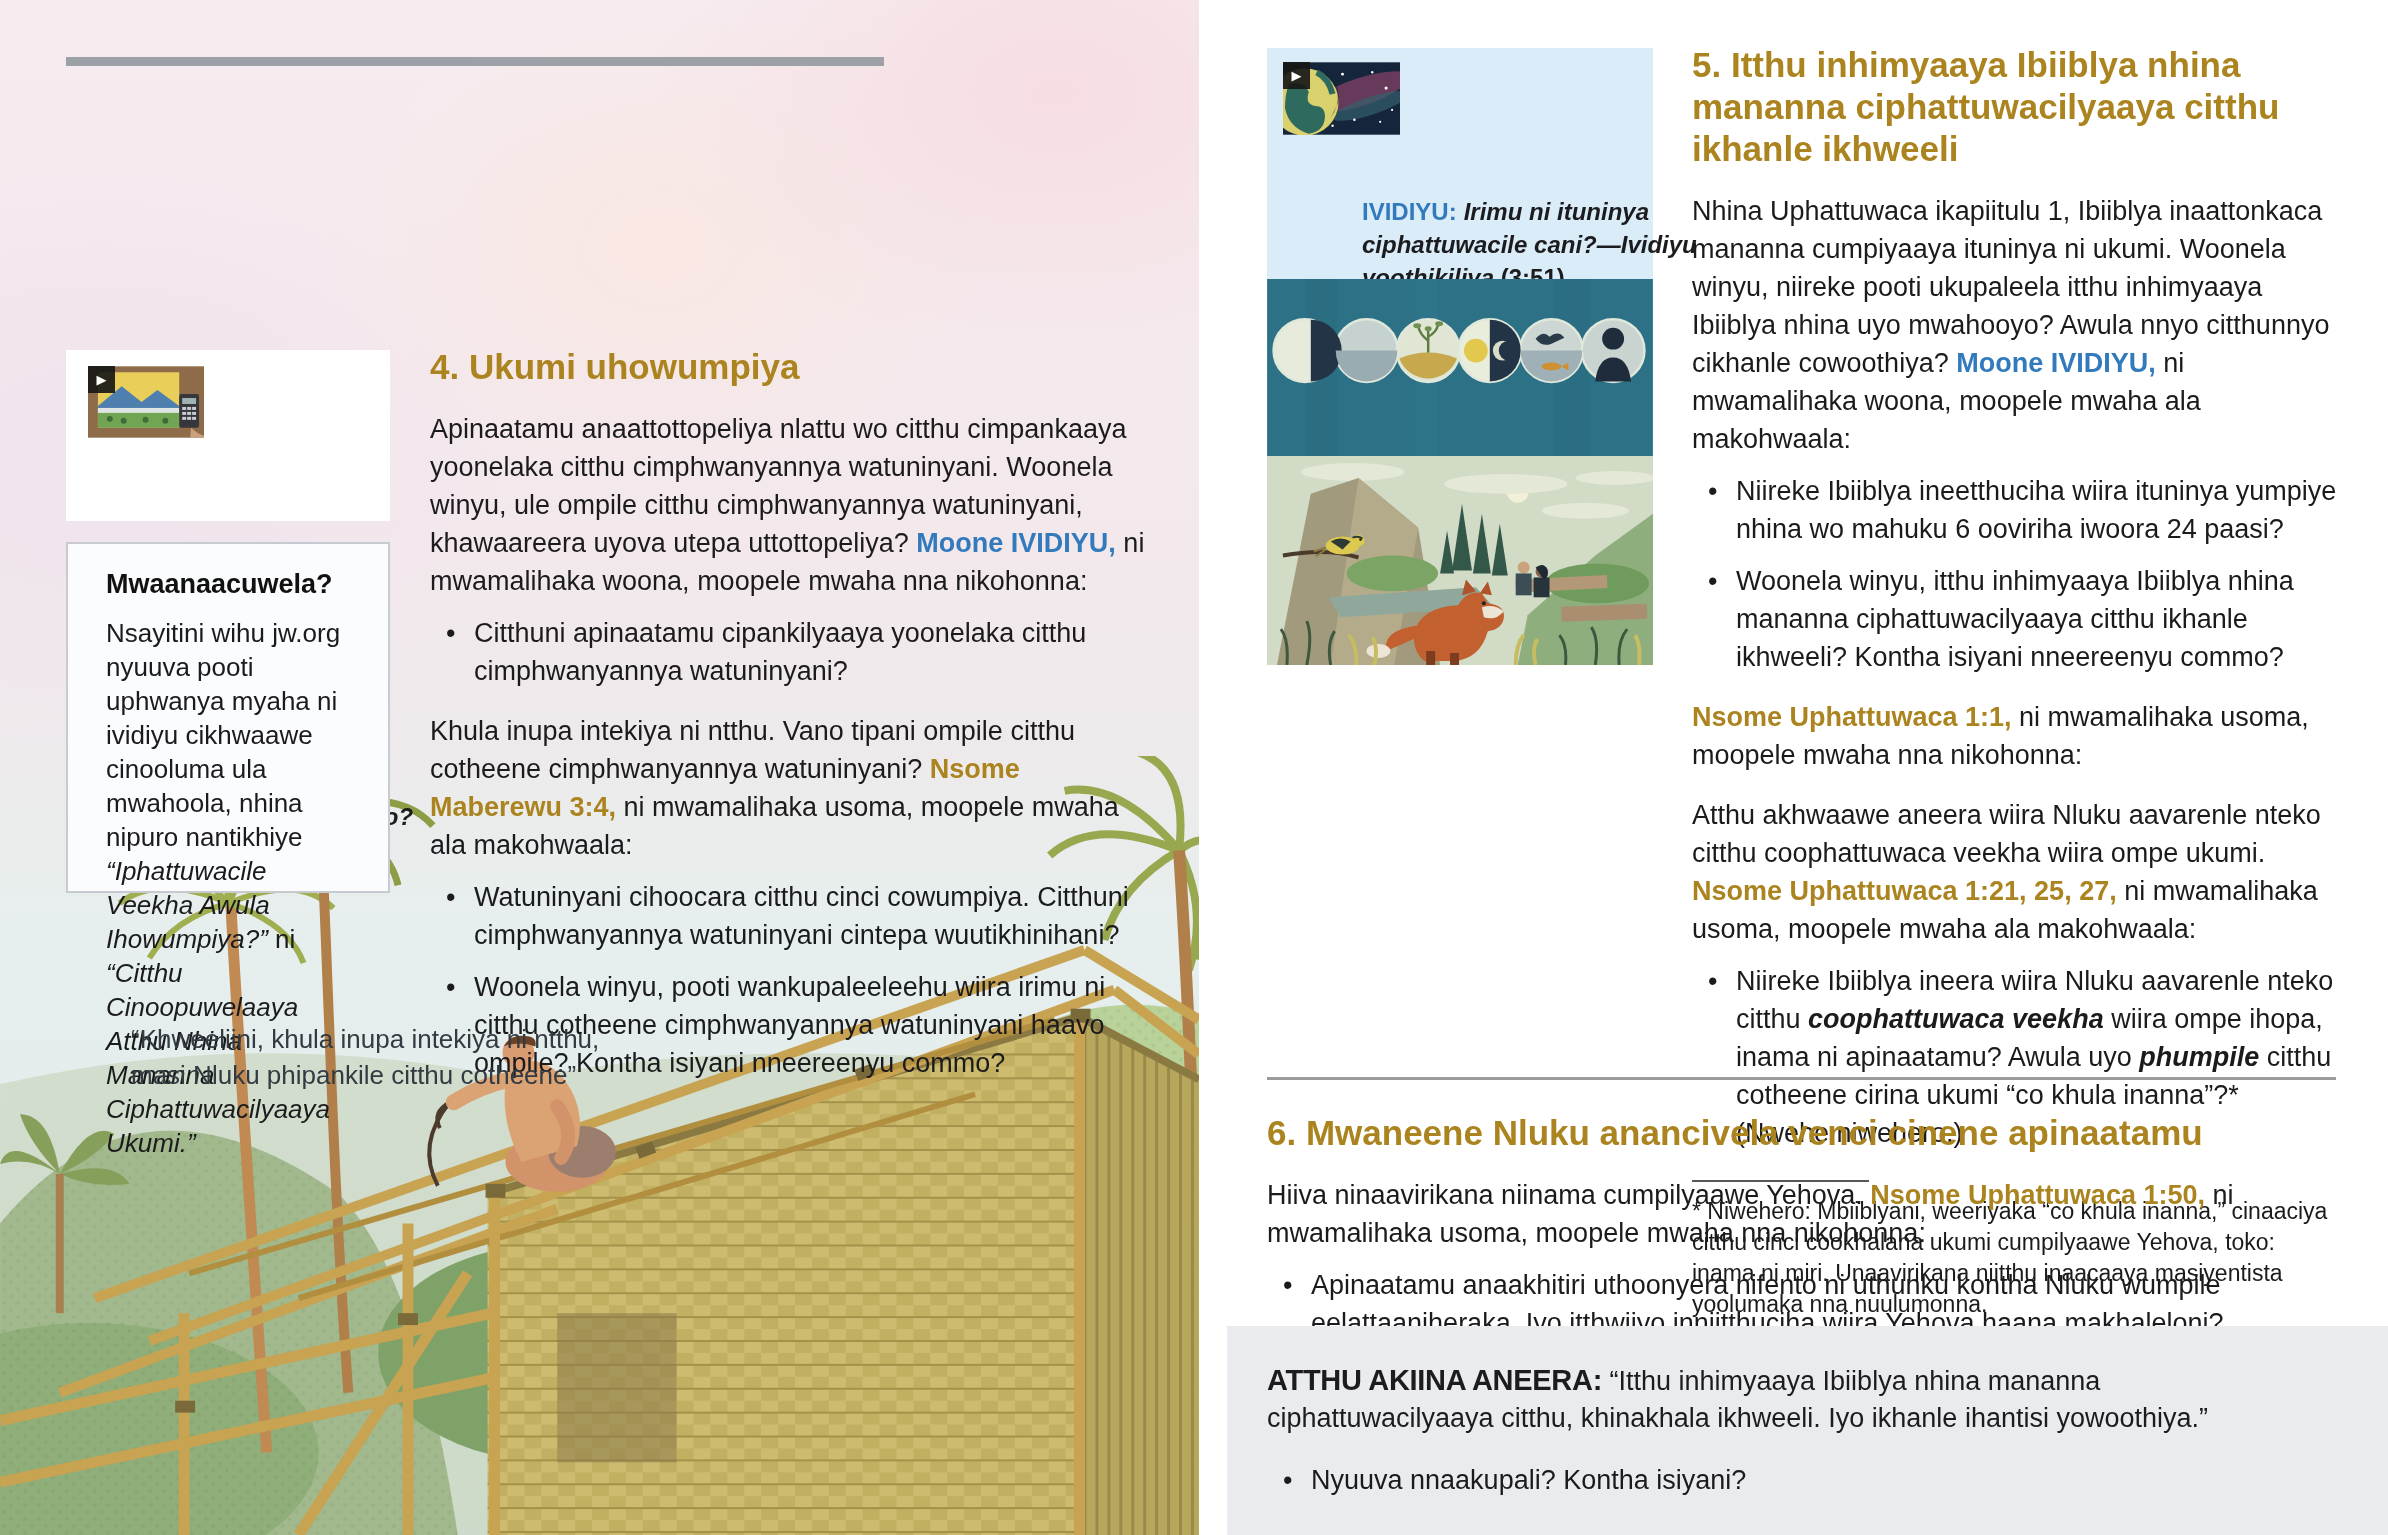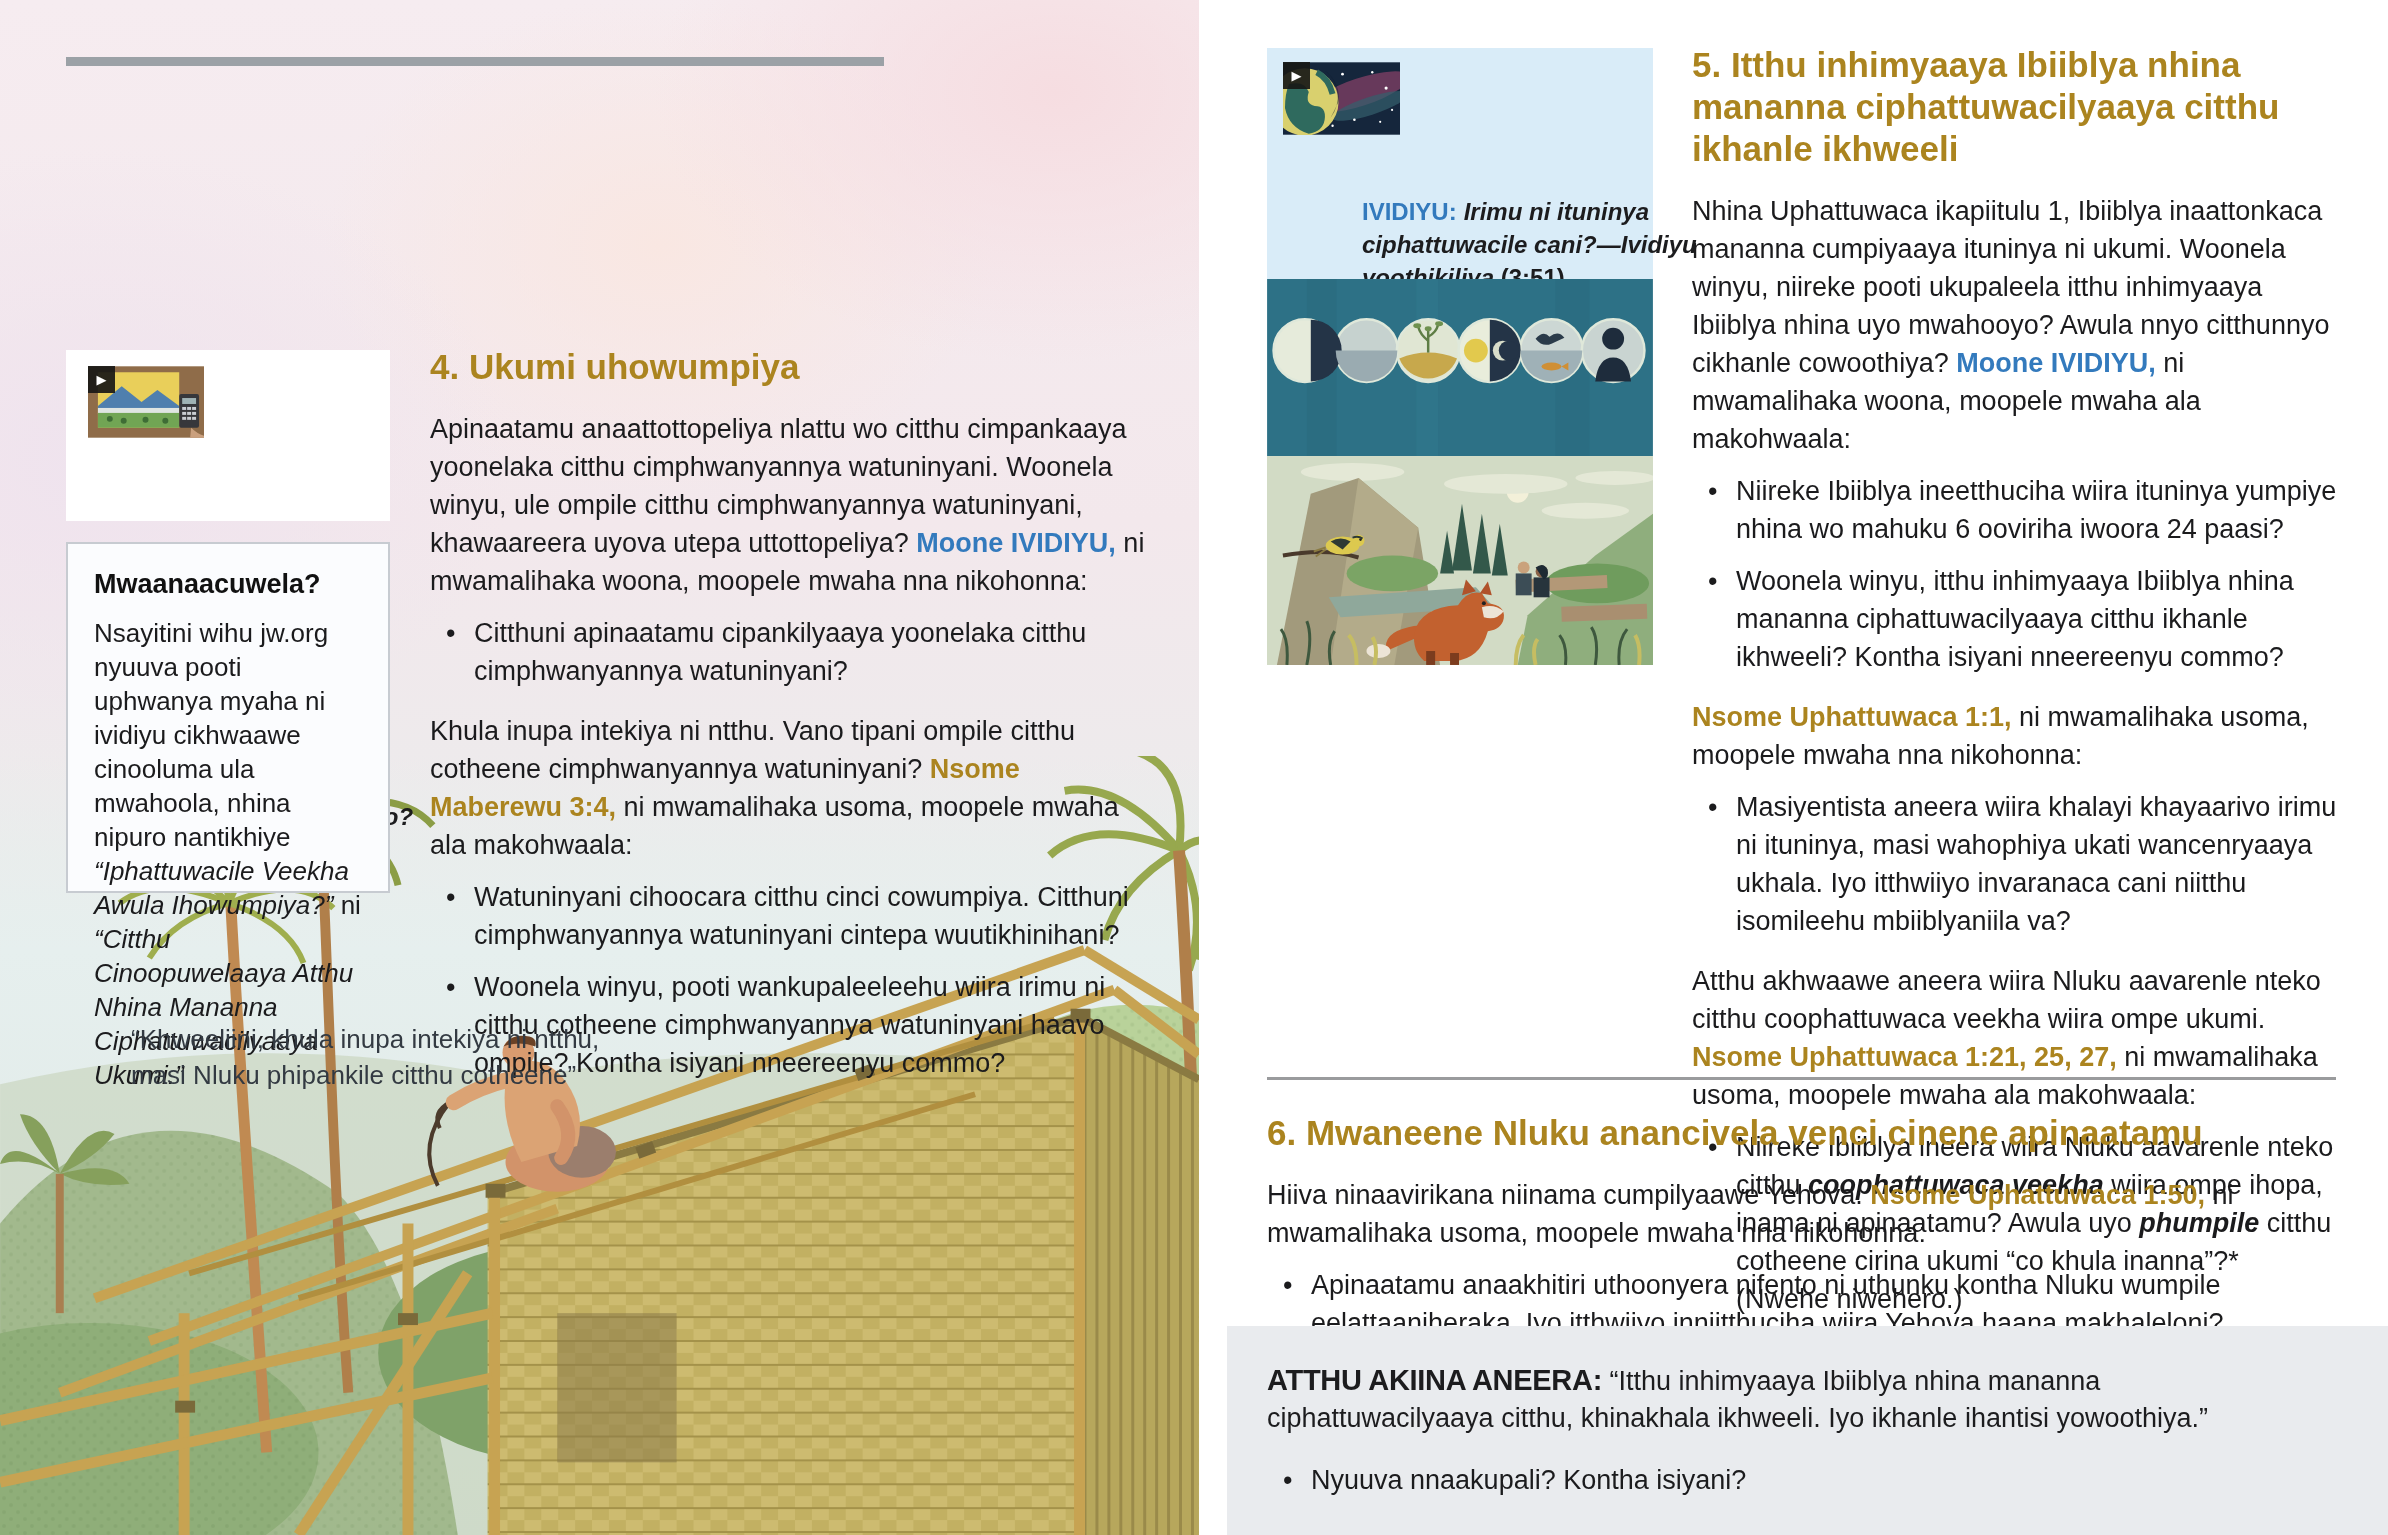--- a/index.html
+++ b/index.html
@@ -24,21 +24,21 @@
   .thumb svg{display:block;}
   .play-badge{position:absolute;left:0;top:0;width:27px;height:27px;background:rgba(24,24,22,.92);
               display:flex;align-items:center;justify-content:center;color:#fff;font-size:13px;line-height:1;}
   .cap{font-size:24px;line-height:33px;font-weight:bold;color:#1c1c1e;}
   .cap .vlabel{color:#337abd;margin-right:7px;}
   .cap .vtitle{font-style:italic;}
   .cap .vdur{margin-left:7px;}
   .lcap{position:absolute;left:88px;top:450px;width:289px;}
 
   .infobox{position:absolute;left:66px;top:542px;width:324px;height:351px;background:#fbfcfe;
-           border:2px solid #c7cbd1;box-sizing:border-box;padding:24px 26px;}
+           border:2px solid #c7cbd1;box-sizing:border-box;padding:24px 38px;}
   .infobox h3{margin:0 0 16px 0;font-size:27px;line-height:32px;color:#111;}
   .infobox .txt{font-size:26px;line-height:34px;color:#1b1b1d;}
   .infobox .pub{font-style:italic;}
 
   .col4{position:absolute;left:430px;top:346px;width:724px;}
   .h-gold{color:#ab841f;font-weight:bold;font-size:35px;line-height:42px;margin:0;}
   .p{font-size:27px;line-height:38px;color:#1b1b1d;margin:22px 0 0 0;}
   .bullets{margin-top:6px;}
   .b{position:relative;padding-left:44px;margin-top:14px;font-size:27px;line-height:38px;color:#1b1b1d;}
   .b::before{content:"\2022";position:absolute;left:16px;top:0;}
@@ -414,23 +414,20 @@
     </div>
 
     <div class="col5">
       <h2 class="h-gold">5. Itthu inhimyaaya Ibiiblya nhina mananna ciphattuwacilyaaya citthu ikhanle ikhweeli</h2>
       <p class="p"><span>Nhina Uphattuwaca ikapiitulu 1, Ibiiblya inaattonkaca mananna cumpiyaaya ituninya ni ukumi. Woonela winyu, niireke pooti ukupaleela itthu inhimyaaya Ibiiblya nhina uyo mwahooyo? Awula nnyo citthunnyo cikhanle cowoothiya? </span><span class="link">Moone IVIDIYU,</span><span> ni mwamalihaka woona, moopele mwaha ala makohwaala:</span></p>
       <div class="bullets">
         <div class="b">Niireke Ibiiblya ineetthuciha wiira ituninya yumpiye nhina wo mahuku 6 ooviriha iwoora 24 paasi?</div>
         <div class="b">Woonela winyu, itthu inhimyaaya Ibiiblya nhina mananna ciphattuwacilyaaya citthu ikhanle ikhweeli? Kontha isiyani nneereenyu commo?</div>
       </div>
       <p class="p"><span class="ref">Nsome Uphattuwaca 1:1,</span><span> ni mwamalihaka usoma, moopele mwaha nna nikohonna:</span></p>
-      <div class="bullets">
-        <div class="b">Masiyentista aneera wiira khalayi khayaarivo irimu ni ituninya, masi wahophiya ukati wancenryaaya ukhala. Iyo itthwiiyo invaranaca cani niitthu isomileehu mbiiblyaniila va?</div>
-      </div>
       <p class="p"><span>Atthu akhwaawe aneera wiira Nluku aavarenle nteko citthu coophattuwaca veekha wiira ompe ukumi. </span><span class="ref">Nsome Uphattuwaca 1:21, 25, 27,</span><span> ni mwamalihaka usoma, moopele mwaha ala makohwaala:</span></p>
       <div class="bullets">
         <div class="b"><span>Niireke Ibiiblya ineera wiira Nluku aavarenle nteko citthu </span><span class="bi">coophattuwaca veekha</span><span> wiira ompe ihopa, inama ni apinaatamu? Awula uyo </span><span class="bi">phumpile</span><span> citthu cotheene cirina ukumi “co khula inanna”?* (Nwehe niwehero.)</span></div>
       </div>
       <hr class="fn-sep">
       <div class="footnote">* Niwehero: Mbiiblyani, weeriyaka “co khula inanna,” cinaaciya citthu cinci cookhalana ukumi cumpilyaawe Yehova, toko: inama ni miri. Unaavirikana niitthu inaacaaya masiyentista yoolumaka nna nuulumonna.</div>
     </div>
 
     <div class="sec6">
       <div class="divider"></div>

